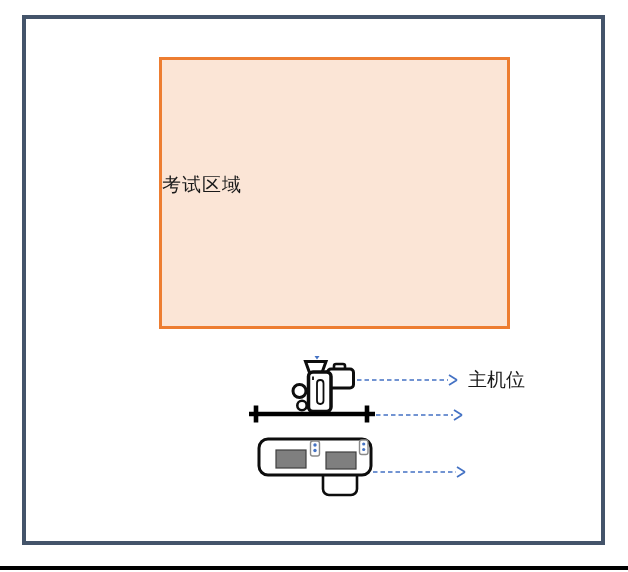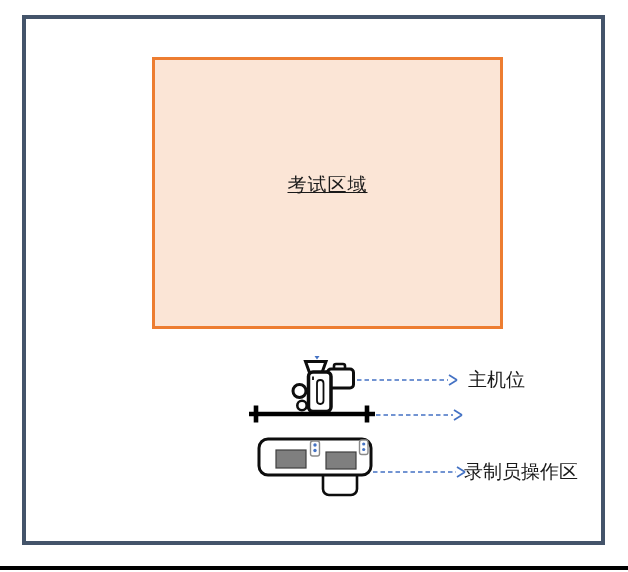--- a/index.html
+++ b/index.html
@@ -5,24 +5,24 @@
   html,body{margin:0;padding:0;background:#fff;}
   .stage{
     position:relative;width:628px;height:572px;background:#ffffff;overflow:hidden;
     font-family:"Liberation Sans","DejaVu Sans",sans-serif;color:#1a1a1a;
   }
   .room-frame{
     position:absolute;left:22px;top:15px;width:575px;height:522px;
     border:4px solid var(--color-frame-border,#44546A);background:#ffffff;
   }
   .exam-area{
-    position:absolute;left:152px;top:57px;width:345px;height:266px;
+    position:absolute;left:159px;top:57px;width:345px;height:266px;
     border:3.5px solid var(--color-exam-area-border,#ED7D31);
     background:var(--color-exam-area-fill,#FBE5D6);
-    display:flex;align-items:center;justify-content:center;text-decoration:underline;
+    display:flex;align-items:center;
   }
   .exam-area-label{
     font-size:19px;letter-spacing:1px;color:var(--color-text,#1a1a1a);
     position:relative;top:-8px;
   }
   .icon-abs{position:absolute;}
   .cam{left:288px;top:355px;}
   .screenbar{left:246px;top:404px;}
   .desk{left:257px;top:435px;}
   .arrow1{left:356px;top:371px;}
@@ -104,17 +104,16 @@
   <svg class="icon-abs arrow2" width="88" height="18" viewBox="0 0 88 18">
     <line class="dash" x1="1" y1="9" x2="78" y2="9"></line>
     <path class="head" d="M79,4 L87,9 M79,14 L87,9"></path>
   </svg>
   <svg class="icon-abs arrow3" width="94" height="18" viewBox="0 0 94 18">
     <line class="dash" x1="1" y1="9" x2="84" y2="9"></line>
     <path class="head" d="M85,4 L93,9 M85,14 L93,9"></path>
   </svg>
 
   <span class="ann-label lbl1">主机位</span>
-  <span class="ann-label lbl3">录制员操作区</span>
 
   <div class="bottom-line"></div>
 
 </div>
 
 </body></html>

